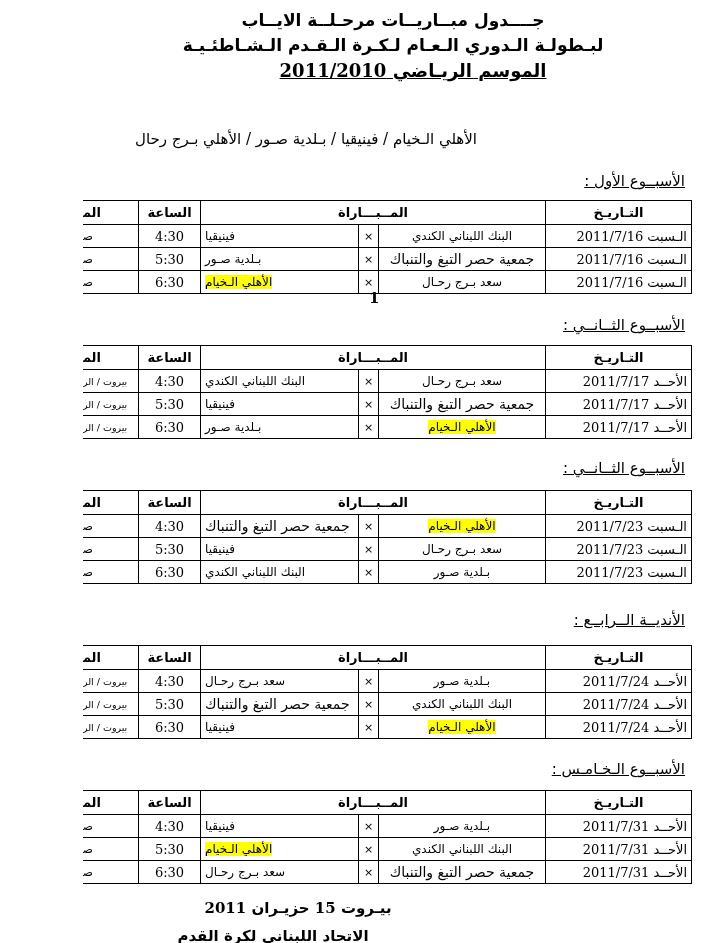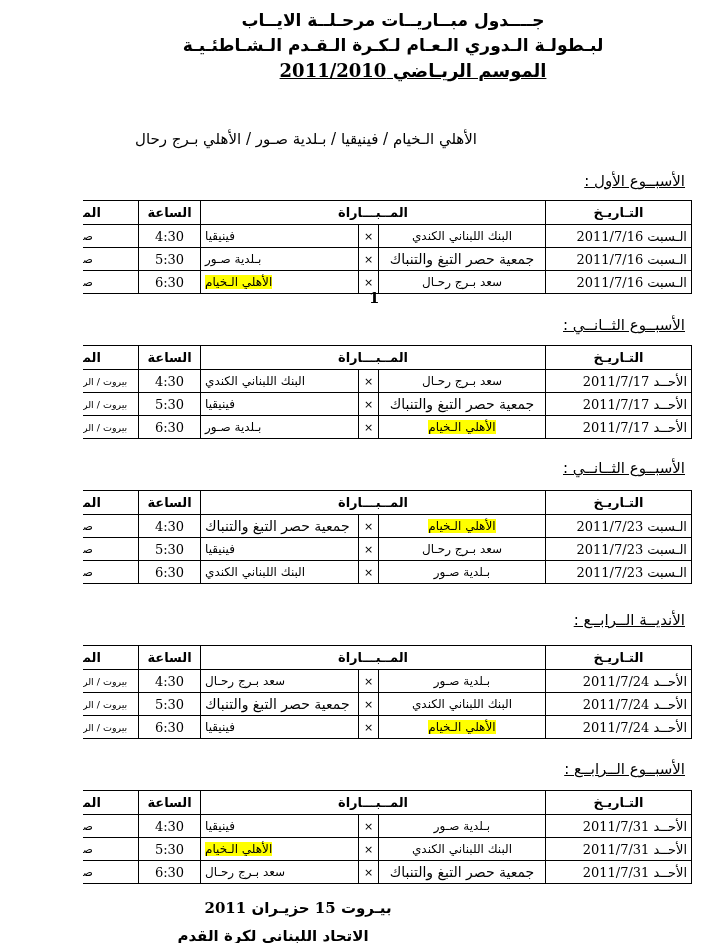--- a/index.html
+++ b/index.html
@@ -255,21 +255,21 @@
     <td class="c-date">الأحــد 2011/7/24</td>
     <td class="c-t1"><span class="team" style="background: rgb(255, 255, 0);">الأهلي الـخيام</span></td>
     <td class="c-x">×</td>
     <td class="c-t2"><span class="team">فينيقيا</span></td>
     <td class="c-time">6:30</td>
     <td class="c-venue sm">بيروت / الرملة البيضاء</td>
   </tr>
 </tbody>
   </table>
 
-  <h3 class="week-heading" style="top: 760px;">الأسبــوع الــرابــع :</h3>
+  <h3 class="week-heading" style="top: 760px;">الأسبــوع الـخـامـس :</h3>
   <table class="sched" style="top: 790px;">
     <colgroup>
       <col style="width:146px">
           <col style="width:167px">
           <col style="width:20px">
       <col style="width:158px">
           <col style="width:62px">
           <col style="width:124px">
     </colgroup>
     <thead>

